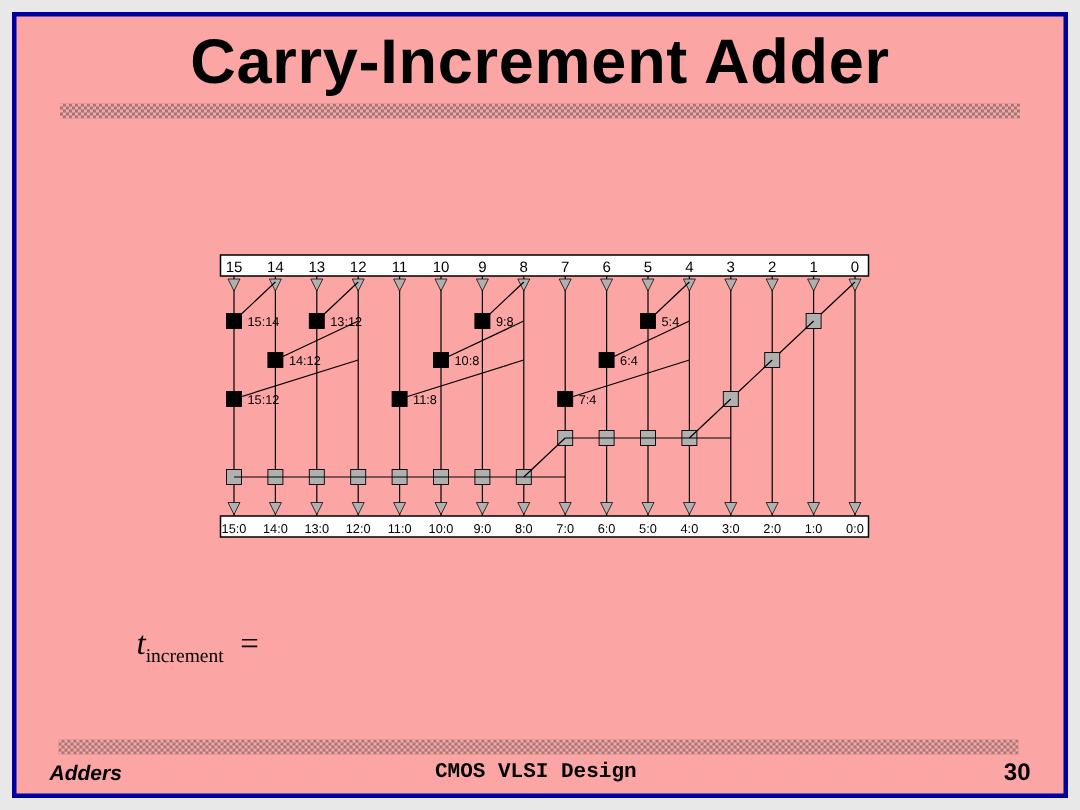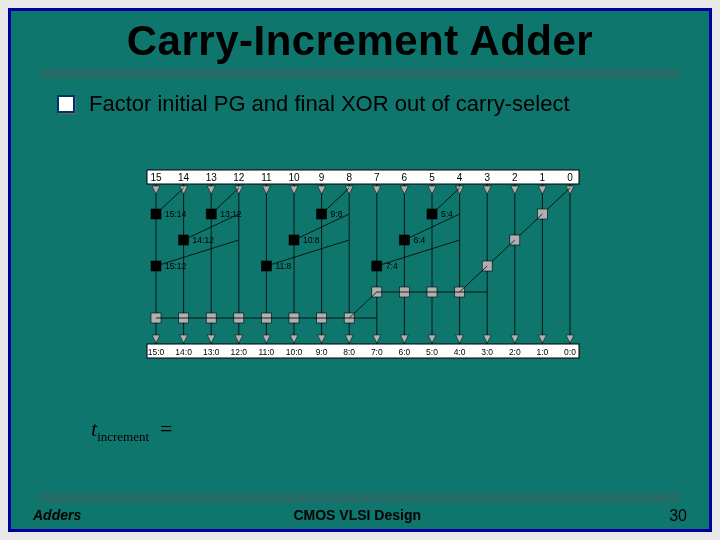--- a/index.html
+++ b/index.html
@@ -9,21 +9,21 @@
     font-family: Arial, Helvetica, sans-serif;
     width: 720px;
     height: 540px;
     overflow: hidden;
   }
   .slide {
     position: relative;
     width: 704px;
     height: 524px;
     margin: 8px;
-    background: #0f766e;
+    background: #fca5a5;
     border: 3px solid #0000a0;
     box-sizing: border-box;
   }
   .title {
     font-family: Arial Black, Arial, sans-serif;
     font-size: 42px;
     font-weight: 900;
     text-align: center;
     color: #000;
     margin-top: 6px;
@@ -101,34 +101,30 @@
     bottom: 4px;
     left: 0;
     width: 100%;
     display: flex;
     justify-content: space-between;
     align-items: flex-start;
     padding: 0 22px;
     box-sizing: border-box;
   }
   .footer-left { font-size: 14px; font-weight: bold; font-style: italic; color:#000; }
-  .footer-center { font-size: 14px; font-weight: bold; color:#000; }
-  .footer-right { font-size: 16px; font-weight: normal; color:#000;margin-left:36px; }
+  .footer-center { font-size: 14px; font-weight: bold; color:#000;font-family:Liberation Mono, monospace; }
+  .footer-right { font-size: 16px; font-weight: bold; color:#000;margin-left:36px; }
 </style>
 </head>
 <body>
 
 <div class="slide">
   <div class="title">Carry-Increment Adder</div>
   <div class="titlebar-pattern"></div>
 
-  <div class="bullet-row">
-    <div class="bullet-box"></div>
-    <div class="bullet-text">Factor initial PG and final XOR out of carry-select</div>
-  </div>
 
   <svg class="diagram" viewBox="0 0 438 226">
 
   <rect x="3" y="4" width="432" height="14" fill="#fff" stroke="#000" stroke-width="1"></rect>
       <text x="12" y="15" font-size="10" text-anchor="middle" fill="#000" font-family="Arial">15</text>
       <line x1="12" y1="18" x2="12" y2="178" stroke="#000" stroke-width="0.8"></line>
       <text x="39.6" y="15" font-size="10" text-anchor="middle" fill="#000" font-family="Arial">14</text>
       <line x1="39.6" y1="18" x2="39.6" y2="178" stroke="#000" stroke-width="0.8"></line>
       <text x="67.2" y="15" font-size="10" text-anchor="middle" fill="#000" font-family="Arial">13</text>
       <line x1="67.2" y1="18" x2="67.2" y2="178" stroke="#000" stroke-width="0.8"></line>

